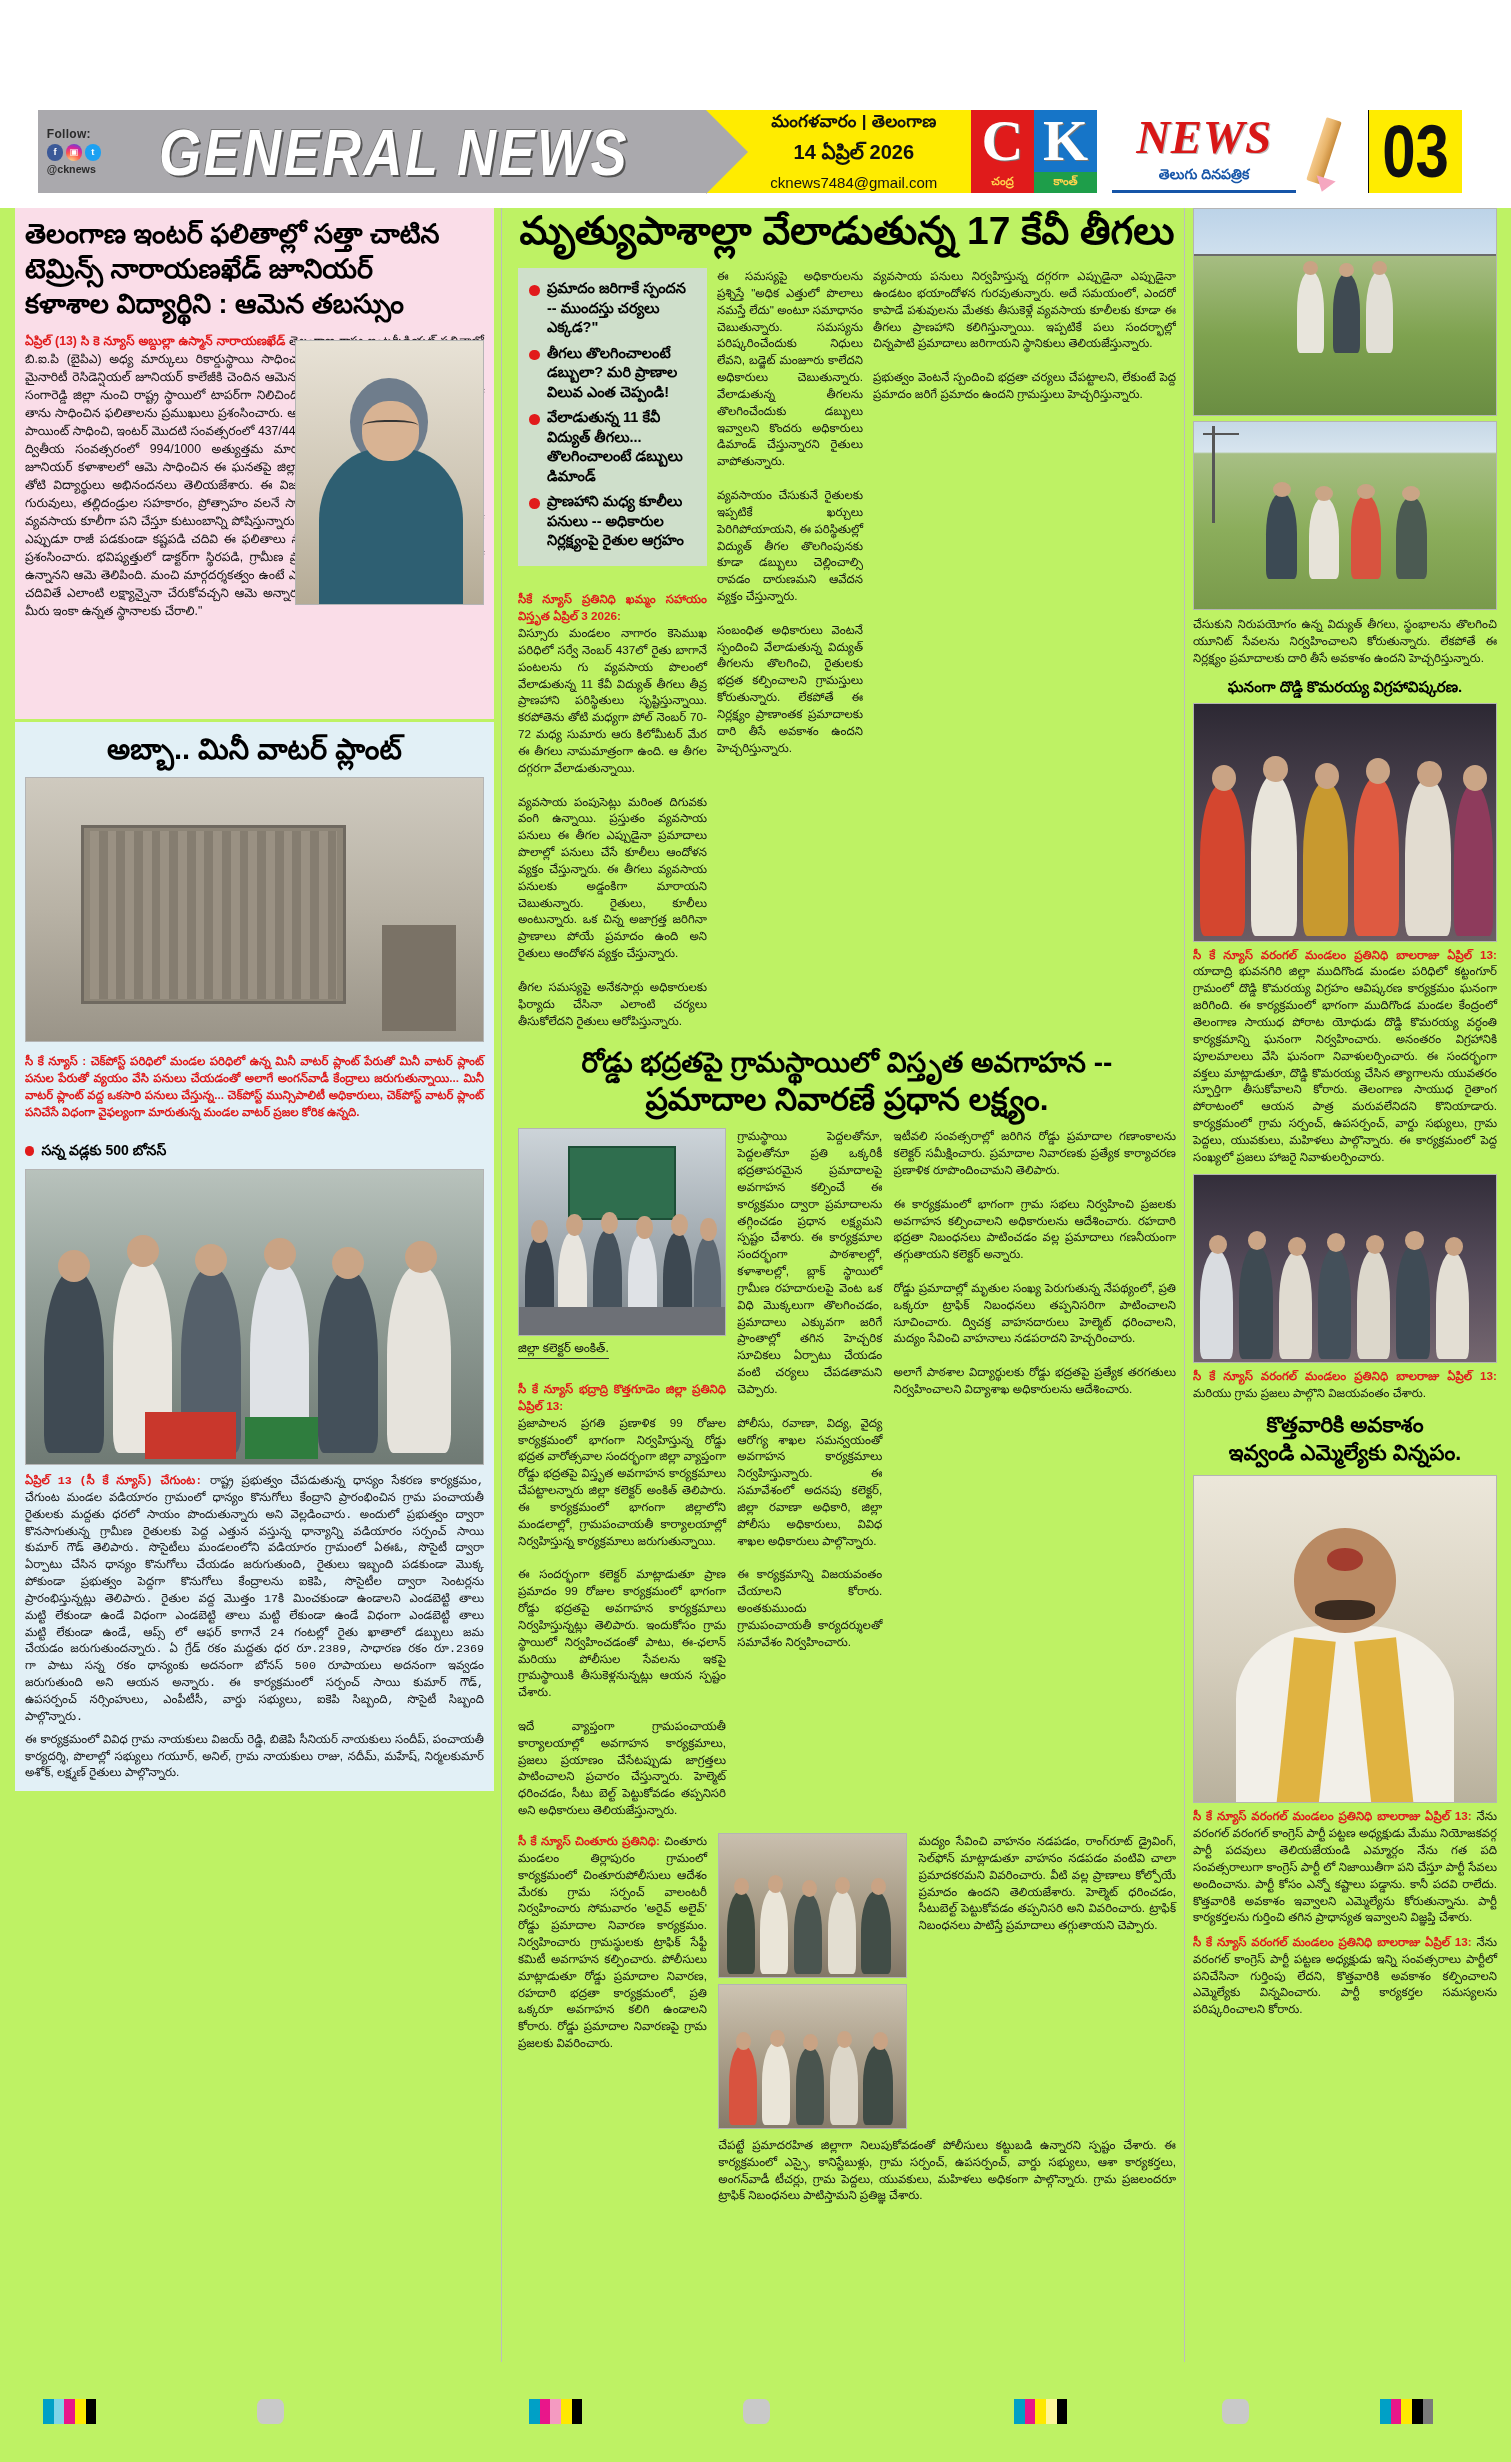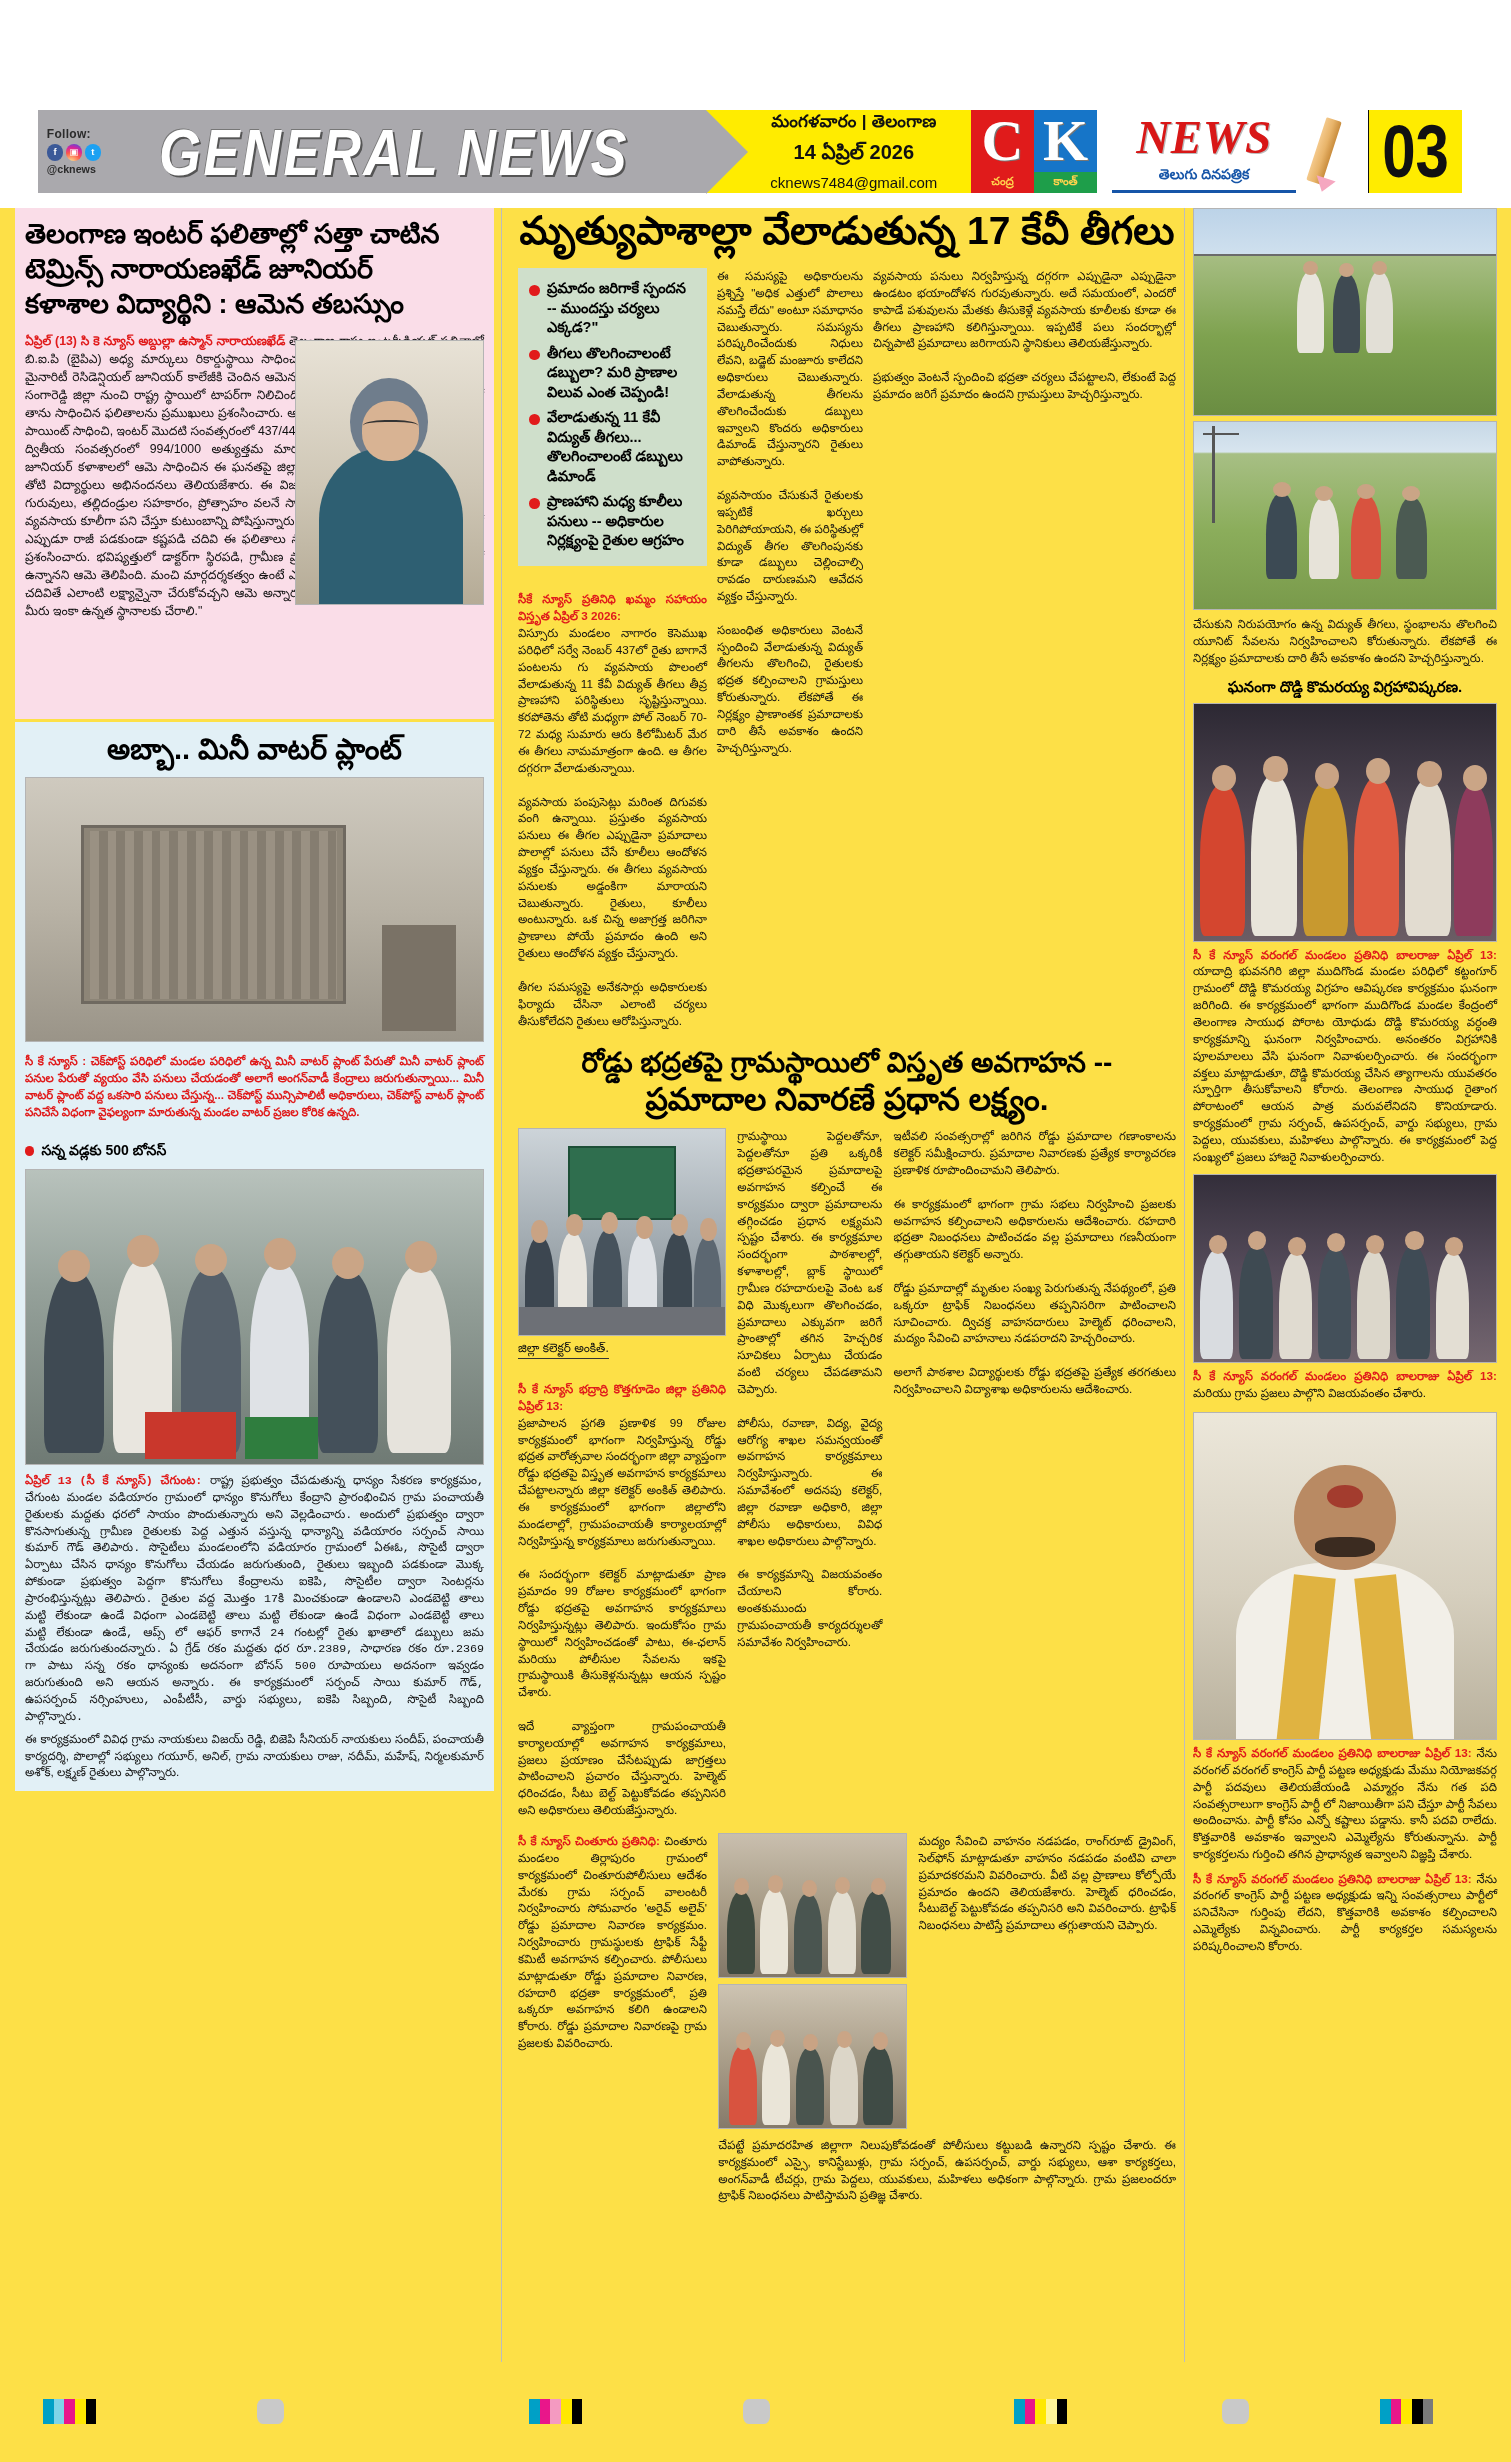--- a/index.html
+++ b/index.html
@@ -8,21 +8,21 @@
     width: 1512px;
     background: #ffffff;
     font-family: "Liberation Sans", "DejaVu Sans", sans-serif;
   }
   body { padding: 0; }
 
   .page {
     width: 1512px;
     height: 2462px;
     position: relative;
-    background: #fde047;
+    background: #bef264;
     overflow: hidden;
   }
 
   
   .masthead {
     position: absolute;
     left: 0; top: 0;
     width: 1512px; height: 208px;
     background: #fff;
   }
@@ -682,20 +682,24 @@
           <div class="pp" style="left:80%; top:41%; width:11%; height:57%; background:#e3ded3;"></div>
           <div class="head" style="left:83%; top:33%; width:6%;  height:10%; background:#c9a384;"></div>
         </div>
         <div class="body-text small" style="margin-top:5px;">
           <span class="dateline">సీ కే న్యూస్ వరంగల్ మండలం ప్రతినిధి బాలరాజు ఏప్రిల్ 13:</span>
           <span>మరియు గ్రామ ప్రజలు పాల్గొని విజయవంతం చేశారు.</span>
         </div>
       </div>
 
       <div style="margin-top:10px;">
+        <div class="hl-3" style="font-size:21.4px; line-height:1.3;">
+          <div>కొత్తవారికి అవకాశం</div>
+          <div>ఇవ్వండి ఎమ్మెల్యేకు విన్నపం.</div>
+        </div>
         <div class="photo ph-portrait" style="width:100%; height:328px; margin-top:7.6px;">
           <div style="position:absolute; inset:0; background:linear-gradient(180deg,#ece7da 0%,#d6cfbe 55%,#b9b19d 100%);"></div>
           <div class="pp" style="left:14%; top:46%; width:72%; height:56%; background:#f2efe8; border-radius:40% 40% 0 0;"></div>
           <div style="position:absolute; left:30%; top:50%; width:14%; height:52%; background:#e0b341; transform:rotate(6deg);"></div>
           <div style="position:absolute; right:30%; top:50%; width:14%; height:52%; background:#e0b341; transform:rotate(-6deg);"></div>
           <div class="head" style="left:33%; top:16%; width:34%; height:32%; background:#b98a63;"></div>
           <div style="position:absolute; left:40%; top:38%; width:20%; height:6%; background:#3b2b20; border-radius:40%;"></div>
           <div style="position:absolute; left:44%; top:22%; width:12%; height:7%; background:#a33c2e; border-radius:50%;"></div>
         </div>
         <div class="body-text small" style="margin-top:5px;">

